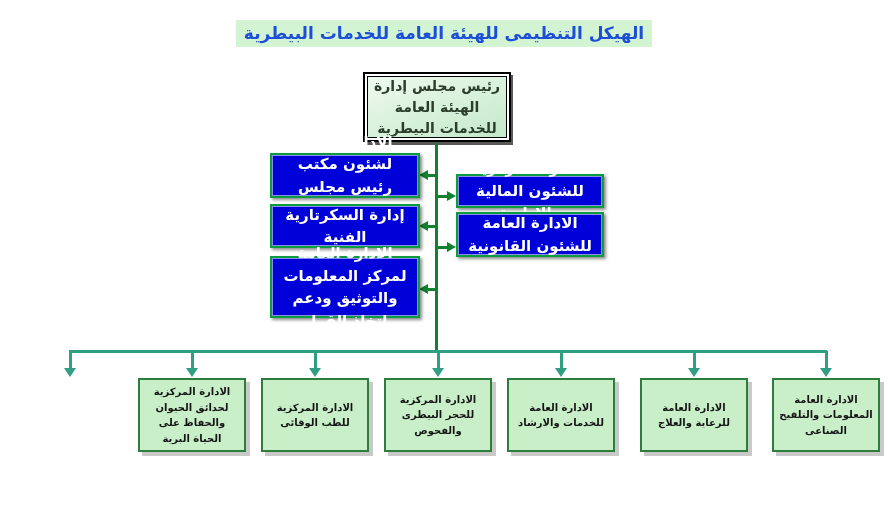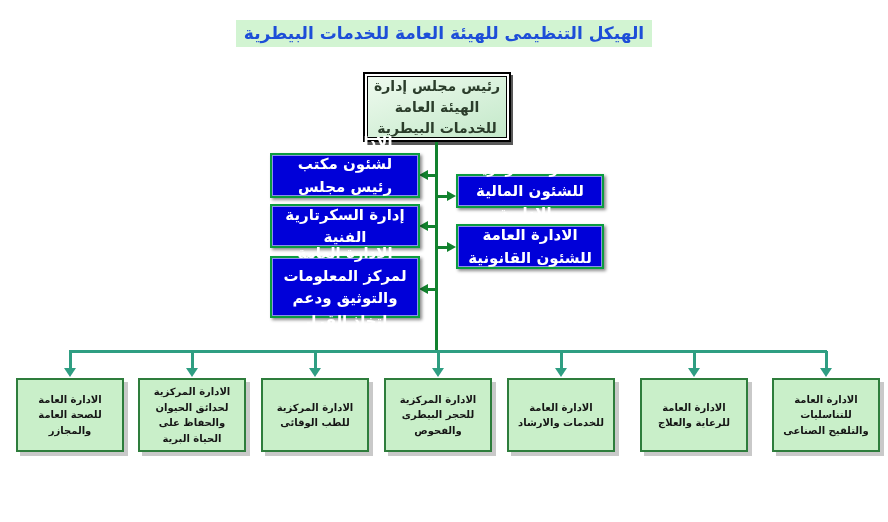--- a/index.html
+++ b/index.html
@@ -29,21 +29,21 @@
     box-shadow:inset 0 0 0 1px rgba(255,255,255,0.55), 2px 2px 3px rgba(0,0,0,0.45);
     display:flex;align-items:center;justify-content:center;text-align:center;
     color:#ffffff;font-size:15px;font-weight:bold;line-height:1.5;padding:2px 7px;
   }
   .l-box{left:270px;width:150px;}
   .l1{top:153px;height:45px;}
   .l2{top:204px;height:44px;}
   .l3{top:256px;height:62px;}
   .r-box{left:456px;width:148px;}
   .r1{top:174px;height:34px;}
-  .r2{top:224px;height:45px;}
+  .r2{top:212px;height:45px;}
   
   .leaf-box{
     position:absolute;top:378px;width:108px;height:74px;box-sizing:border-box;
     background:var(--leaf-bg);border:2px solid var(--leaf-border);
     box-shadow:4px 4px 0 #c9c9c9;
     display:flex;align-items:center;justify-content:center;text-align:center;
     color:#151515;font-size:10px;font-weight:bold;line-height:1.55;padding:3px 5px;
   }
   .b1{left:16px;}  .b2{left:138px;} .b3{left:261px;} .b4{left:384px;}
   .b5{left:507px;} .b6{left:640px;} .b7{left:772px;}
@@ -113,35 +113,32 @@
   <div class="tri tri-down" style="left:309px"></div>
   <div class="drop-shaft" style="left:437px"></div>
   <div class="tri tri-down" style="left:432px"></div>
   <div class="drop-shaft" style="left:560px"></div>
   <div class="tri tri-down" style="left:555px"></div>
   <div class="drop-shaft" style="left:693px"></div>
   <div class="tri tri-down" style="left:688px"></div>
   <div class="drop-shaft" style="left:825px"></div>
   <div class="tri tri-down" style="left:820px"></div>
 
-  <div class="leaf-box b1">
-    <span>الادارة العامة للصحة العامة والمجازر</span>
-  </div>
   <div class="leaf-box b2">
     <span>الادارة المركزية لحدائق الحيوان والحفاظ على الحياة البرية</span>
   </div>
   <div class="leaf-box b3">
     <span>الادارة المركزية للطب الوقائى</span>
   </div>
   <div class="leaf-box b4">
     <span>الادارة المركزية للحجر البيطرى والفحوص</span>
   </div>
   <div class="leaf-box b5">
     <span>الادارة العامة للخدمات والارشاد</span>
   </div>
   <div class="leaf-box b6">
     <span>الادارة العامة للرعاية والعلاج</span>
   </div>
   <div class="leaf-box b7">
-    <span>الادارة العامة للتناسليات والتلقيح الصناعى</span>
+    <span>الادارة العامة المعلومات والتلقيح الصناعى</span>
   </div>
 
 </div>
 
 </body></html>

